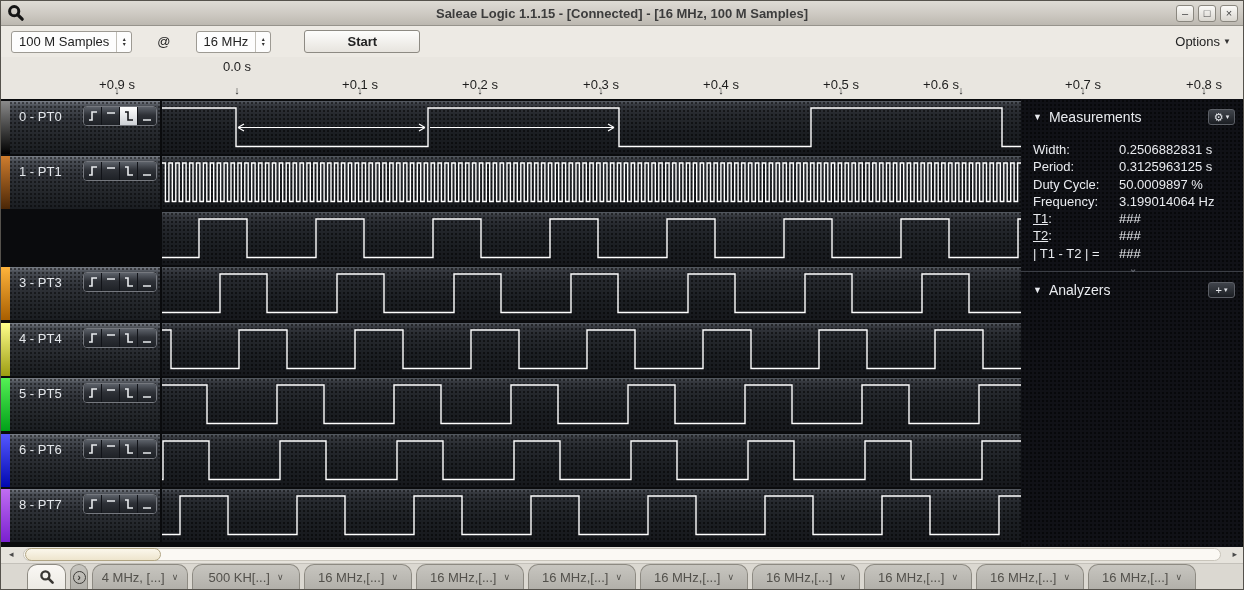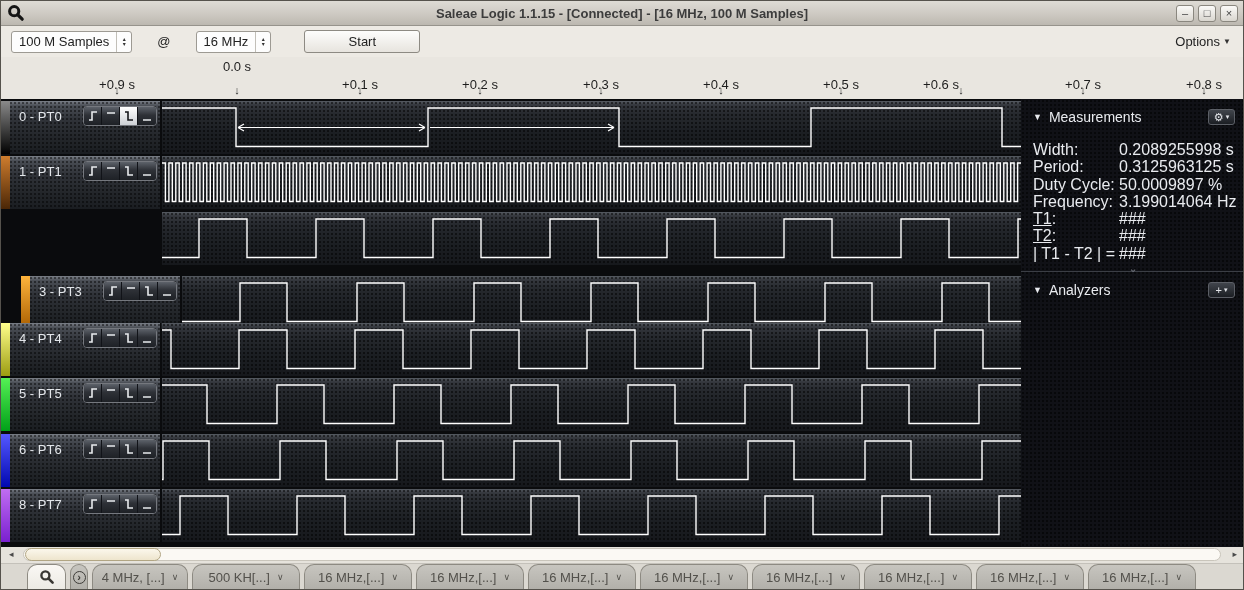--- a/index.html
+++ b/index.html
@@ -12,21 +12,21 @@
   #title-text { position:absolute; left:0; right:0; text-align:center; font-size:13px; font-weight:bold; color:#3c3c3c; }
   #win-controls { margin-left:auto; display:flex; gap:4px; margin-right:5px; position:relative; }
   .win-btn { width:18px; height:17px; border:1px solid #8a877f; border-radius:3px; background:linear-gradient(180deg,#fbfaf8,#d9d6cf); font-size:11px; line-height:14px; text-align:center; color:#444; }
 
   
   #toolbar { height:31px; background:#edeae4; display:flex; align-items:center; padding:0 10px;gap:19px; }
   .combo { height:22px; background:#fdfdfd; border:1px solid #9d9a93; border-radius:3px; display:flex; align-items:center; font-size:13px; color:#222; }
   .combo-text { padding:0 7px; white-space:nowrap; }
   .spin { border-left:1px solid #c2bfb8; height:100%; width:15px; display:flex; flex-direction:column; align-items:center; justify-content:center; font-size:6px; line-height:5px; color:#333; }
   #at-label { margin:0 6px; font-size:13px; color:#222; }
-  #start-button { margin-left:14px; width:116px; height:23px; border:1px solid #8d8a83; border-radius:3px; background:linear-gradient(180deg,#fdfdfc,#e7e4de); font-size:13px; color:#222; text-align:center; line-height:21px; }
+  #start-button { margin-left:14px; width:116px; height:23px; border:1px solid #8d8a83; border-radius:3px; background:linear-gradient(180deg,#fdfdfc,#e7e4de); font-size:13px; color:#222; text-align:center; line-height:21px;font-weight:bold; }
   #options { margin-left:auto; font-size:13px; color:#222; display:flex; align-items:center; gap:3px; margin-right:2px; }
   #options .caret { font-size:8px; color:#333; }
 
   
   #ruler { position:relative; height:42px; background:#e9e6e0; }
   .tick-label { position:absolute; top:20px; transform:translateX(-50%); font-size:13px; color:#1d1d1d; white-space:nowrap; }
   .tick-arrow { position:absolute; top:27px; transform:translateX(-50%); font-size:11px; color:#2a2a2a; }
   #zero-label { position:absolute; top:2px; transform:translateX(-50%); font-size:13px; color:#1d1d1d; white-space:nowrap; }
 
   
@@ -52,21 +52,21 @@
 
   
   #right-panel { position:absolute; left:1020px; top:0; width:224px; height:448px; background-color:#101116; color:#e9ebef;
       background-image:radial-gradient(rgba(0,0,0,.55) 1px, transparent 1.3px); background-size:4px 4px; }
   .sec-head { display:flex; align-items:center; padding:10px 10px 0 12px; font-size:14px; }
   .sec-tri { font-size:9px; margin-right:7px; color:#e9ebef; }
   .sec-btn { margin-left:auto; width:27px; height:16px; border:1px solid #5c5f66; border-radius:3px; background:linear-gradient(180deg,#41454c,#1b1e23); display:flex; align-items:center; justify-content:center; gap:2px; color:#e3e5e9; }
   .sec-btn .glyph { font-size:11px; line-height:11px; }
   .sec-btn .mini-caret { font-size:7px; }
   #m-rows { margin-top:16px; }
-  .m-row { display:flex; padding:0 12px; font-size:16px; line-height:17.3px; white-space:nowrap; }
+  .m-row { display:flex; padding:0 12px; font-size:13px; line-height:17.3px; white-space:nowrap; }
   .m-label { flex:0 0 86px; }
   .m-label u { text-decoration:underline; }
   #panel-divider { position:relative; margin:9px 0 0 0; border-top:1px solid #3b3e45; }
   #panel-notch { position:absolute; left:50%; top:-10px; transform:translateX(-50%); font-size:11px; color:#6d717a; background:transparent; padding:0 5px; }
 
   
   #hscroll { position:relative; height:16px; background:#e6e3dc; }
   .scroll-arrow { position:absolute; top:2px; font-size:9px; color:#4a4a4a; }
   #hscroll-track { position:absolute; left:22px; right:22px; top:1px; height:13px; background:#fbf9f4; border:1px solid #c9c5bb; border-radius:7px; }
   #hscroll-thumb { position:absolute; left:24px; top:1px; width:136px; height:13px; background:linear-gradient(180deg,#fbf7ec,#eee5cd); border:1px solid #b1a583; border-radius:7px; }
@@ -215,21 +215,21 @@
             </svg>
           </div>
         </div>
         <div class="channel-row" style="top: 113px;">
           <div class="wave-panel">
             <svg width="859" height="53" viewBox="0 0 859 53">
               <path d="M0 45.5 L37.0 45.5 L37.0 7 L85.0 7 L85.0 45.5 L154.0 45.5 L154.0 7 L202.0 7 L202.0 45.5 L271.0 45.5 L271.0 7 L319.0 7 L319.0 45.5 L388.0 45.5 L388.0 7 L436.0 7 L436.0 45.5 L505.0 45.5 L505.0 7 L553.0 7 L553.0 45.5 L622.0 45.5 L622.0 7 L670.0 7 L670.0 45.5 L739.0 45.5 L739.0 7 L787.0 7 L787.0 45.5 L856.0 45.5 L856.0 7 L859 7" fill="none" stroke="#ffffff" stroke-width="1.4"></path>
             </svg>
           </div>
         </div>
-        <div class="channel-row" style="top: 177px; margin-left: 20px;">
+        <div class="channel-row" style="top: 168px;">
           <div class="label-panel">
             <div class="color-strip" style="background: linear-gradient(rgb(255, 180, 60), rgb(168, 94, 0));"></div>
             <span class="ch-name">3 - PT3</span>
             <div class="btn-group">
               <div class="trig-btn">
                 <svg width="12" height="10" viewBox="0 0 12 10">
                   <path d="M2 9 H5 V1 H10" fill="none" stroke-width="1.6"></path>
                 </svg>
               </div>
               <div class="trig-btn">
@@ -394,21 +394,21 @@
         <span class="sec-tri">▼</span>
         <span>Measurements</span>
         <div class="sec-btn">
           <span class="glyph">⚙</span>
           <span class="mini-caret">▾</span>
         </div>
       </div>
       <div id="m-rows">
           <div class="m-row">
             <span class="m-label">Width:</span>
-            <span class="m-value">0.2089255998 s</span>
+            <span class="m-value">0.2506882831 s</span>
           </div>
           <div class="m-row">
             <span class="m-label">Period:</span>
             <span class="m-value">0.3125963125 s</span>
           </div>
           <div class="m-row">
             <span class="m-label">Duty Cycle:</span>
             <span class="m-value">50.0009897 %</span>
           </div>
           <div class="m-row">

